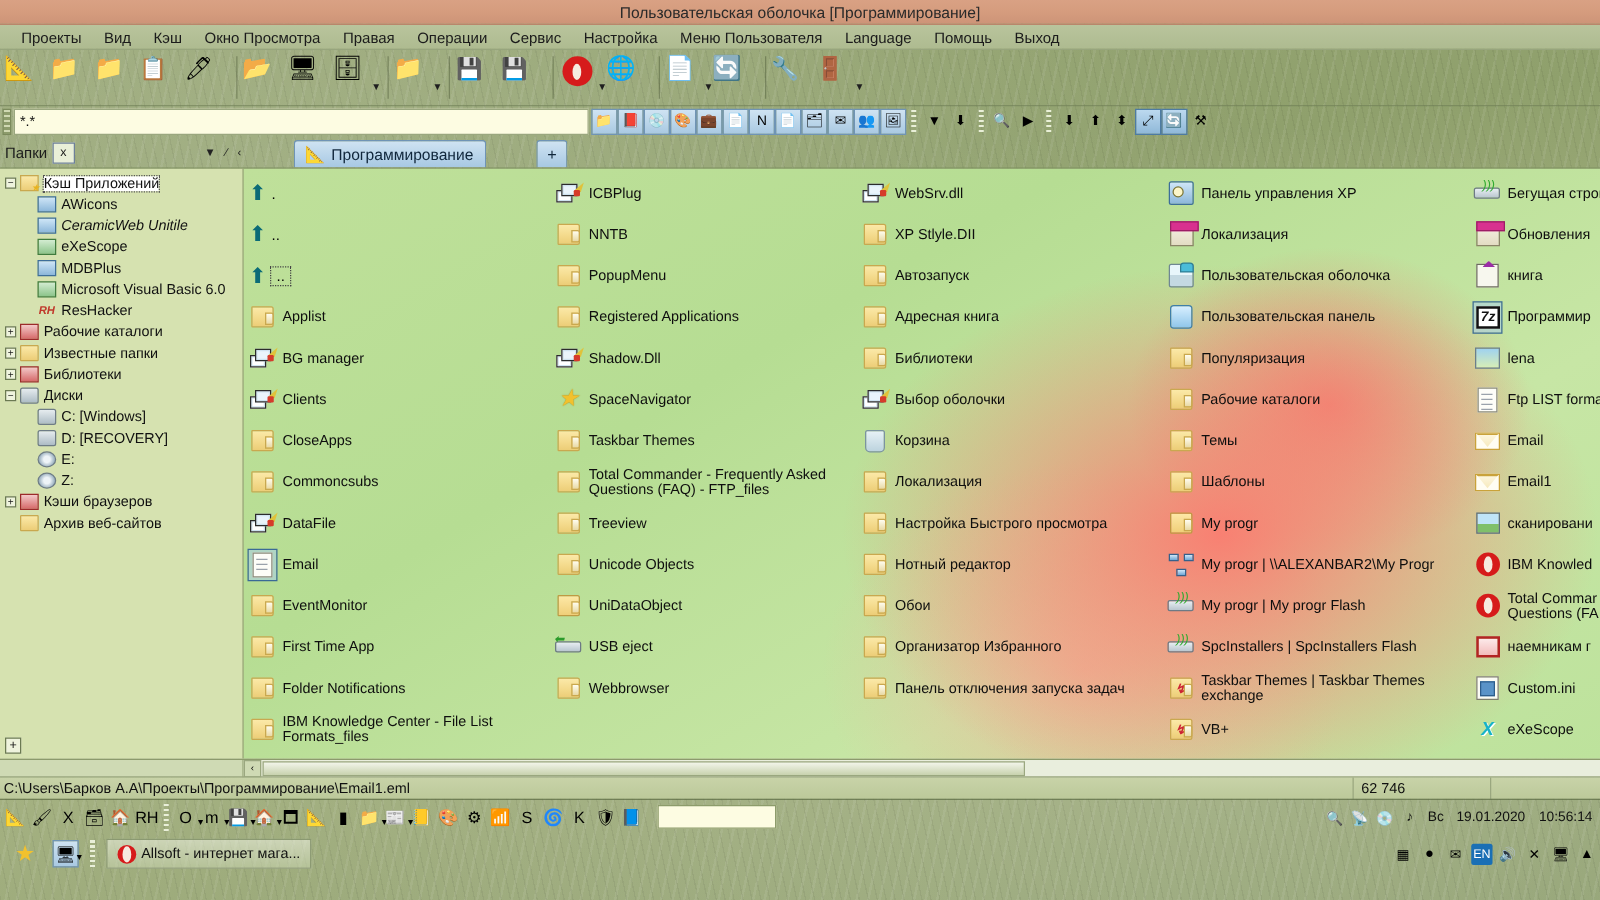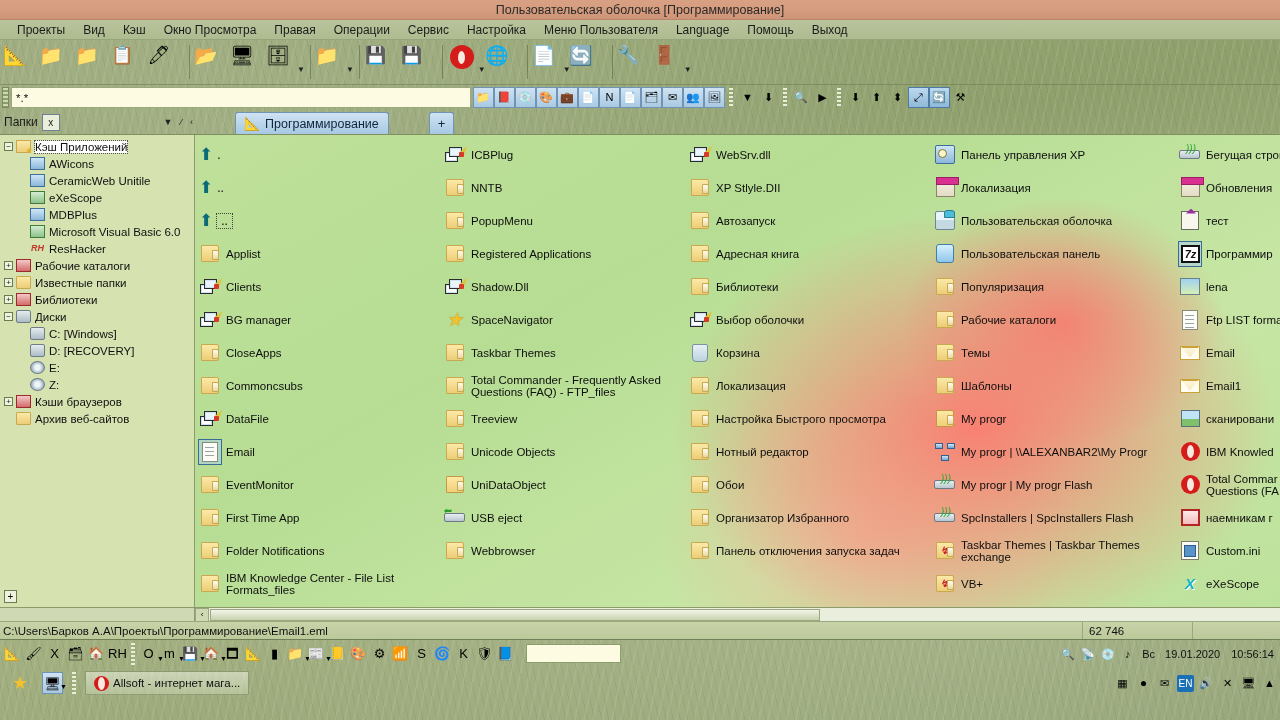--- a/index.html
+++ b/index.html
@@ -563,21 +563,21 @@
             </span>
             <span class="nm">Кэш Приложений</span>
           </div>
           <div class="tnode" style="padding-left: 16px;">
             <span class="spacer"></span>
             <span class="ico">
               <i class="ti blue"></i>
             </span>
             <span class="nm">AWicons</span>
           </div>
-          <div class="tnode" style="padding-left: 16px;">
+          <div class="tnode" style="padding-left: 16px; font-style: italic;">
             <span class="spacer"></span>
             <span class="ico">
               <i class="ti blue"></i>
             </span>
             <span class="nm">CeramicWeb Unitile</span>
           </div>
           <div class="tnode" style="padding-left: 16px;">
             <span class="spacer"></span>
             <span class="ico">
               <i class="ti grn"></i>
@@ -702,32 +702,32 @@
             </div>
             <div class="row">
               <span class="ic">
                 <i class="vbfile">
                   <i class="s1"></i>
                   <i class="s2"></i>
                   <i class="pen"></i>
                   <i class="red"></i>
                 </i>
               </span>
-              <span class="nm">Clients</span>
+              <span class="nm">BG manager</span>
             </div>
             <div class="row">
               <span class="ic">
                 <i class="vbfile">
                   <i class="s1"></i>
                   <i class="s2"></i>
                   <i class="pen"></i>
                   <i class="red"></i>
                 </i>
               </span>
-              <span class="nm">BG manager</span>
+              <span class="nm">Clients</span>
             </div>
             <div class="row">
               <span class="ic">
                 <i class="folder"></i>
               </span>
               <span class="nm">CloseApps</span>
             </div>
             <div class="row">
               <span class="ic">
                 <i class="folder"></i>
@@ -1068,21 +1068,21 @@
             <div class="row">
               <span class="ic">
                 <i class="plan"></i>
               </span>
               <span class="nm">Обновления</span>
             </div>
             <div class="row">
               <span class="ic">
                 <i class="shadowdoc"></i>
               </span>
-              <span class="nm">тест</span>
+              <span class="nm">книга</span>
             </div>
             <div class="row">
               <span class="ic" style="outline: rgb(58, 106, 150) solid 1px; background: rgba(170, 205, 235, 0.55);">
                 <i class="box7z">7z</i>
               </span>
               <span class="nm">Программир</span>
             </div>
             <div class="row">
               <span class="ic">
                 <i class="scanico"></i>

